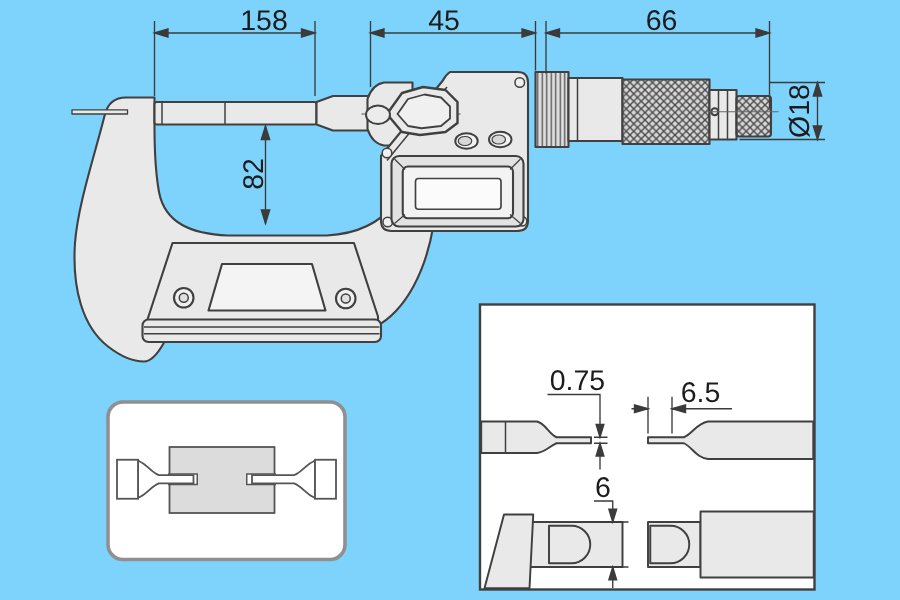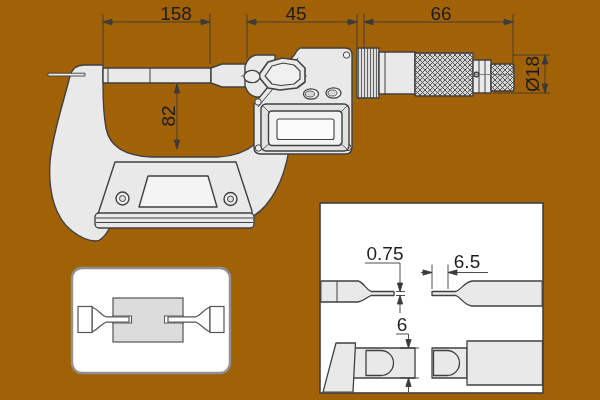--- a/index.html
+++ b/index.html
@@ -1,16 +1,16 @@
 <!DOCTYPE html>
 <html><head>
 <meta charset="utf-8">
 <style>
   html,body{margin:0;padding:0;background:#fff;}
-  .stage{width:600px;height:400px;position:relative;background:#a16207;overflow:hidden;
+  .stage{width:600px;height:400px;position:relative;background:#7dd3fc;overflow:hidden;
          font-family:"Liberation Sans", sans-serif;}
   svg{display:block;}
   text{font-family:"Liberation Sans", sans-serif;fill:#1c1c1c;font-size:19px;}
 </style>
 </head>
 <body>
 
 <div class="stage">
 <svg width="600" height="400" viewBox="0 0 600 400">
   <defs>

